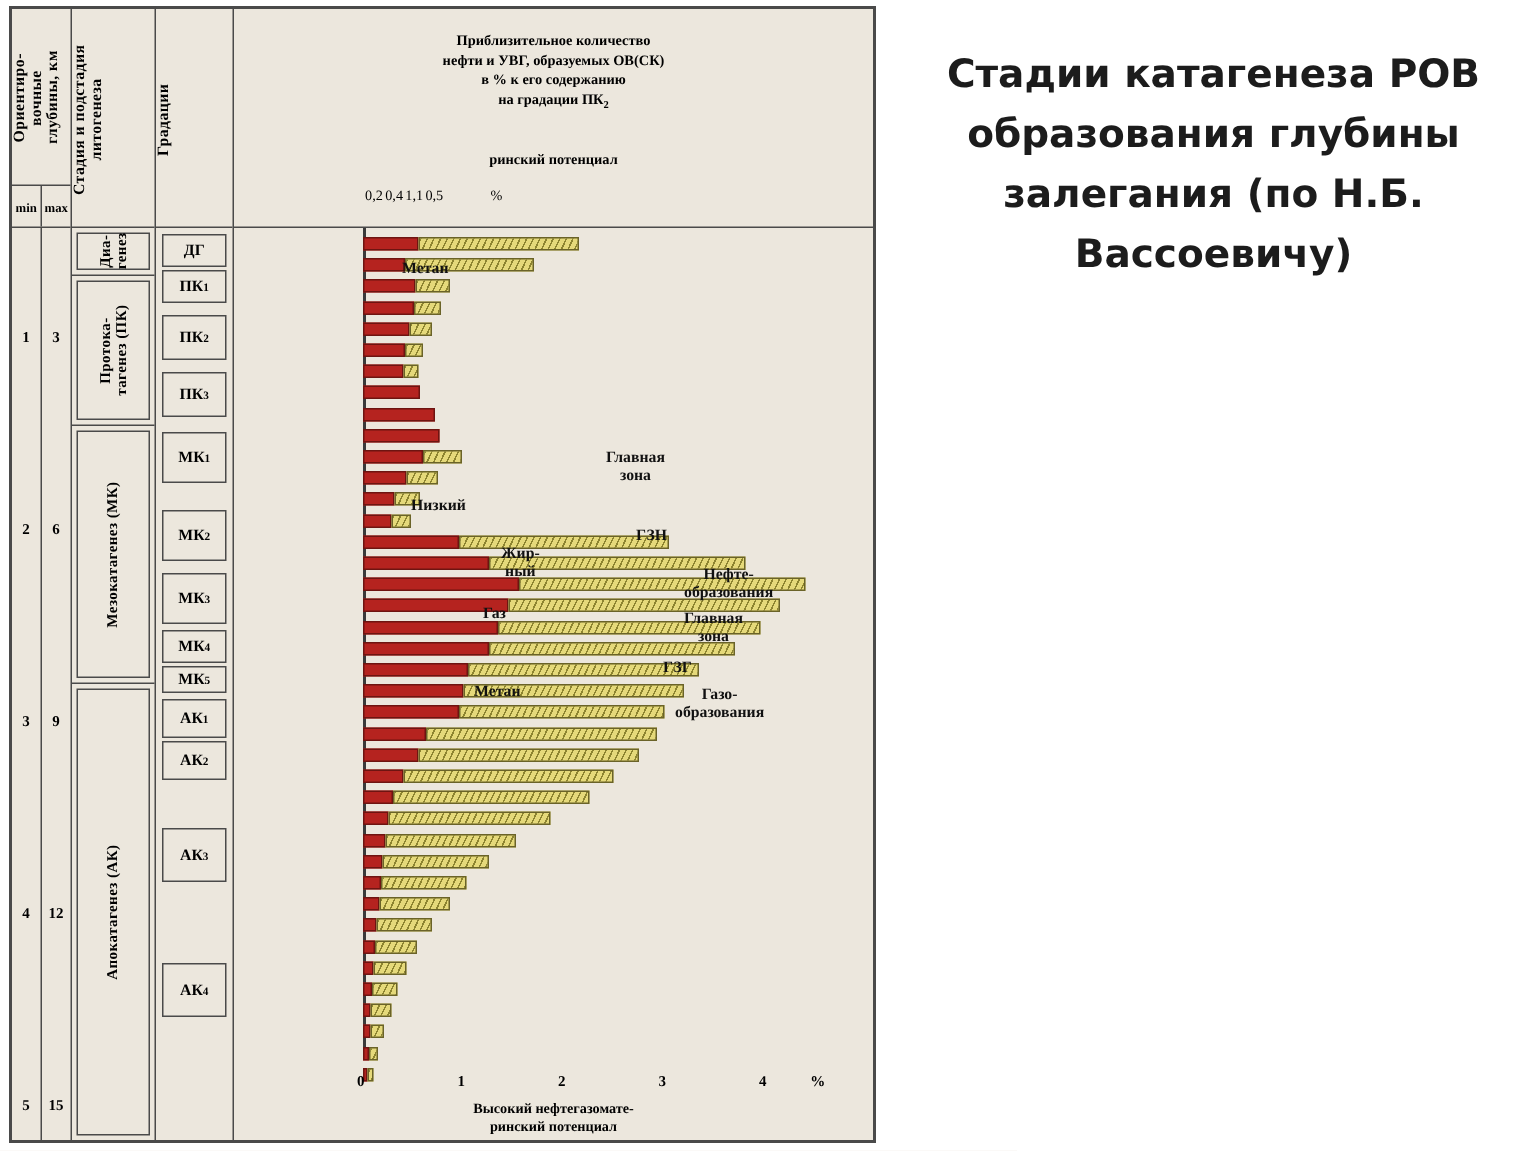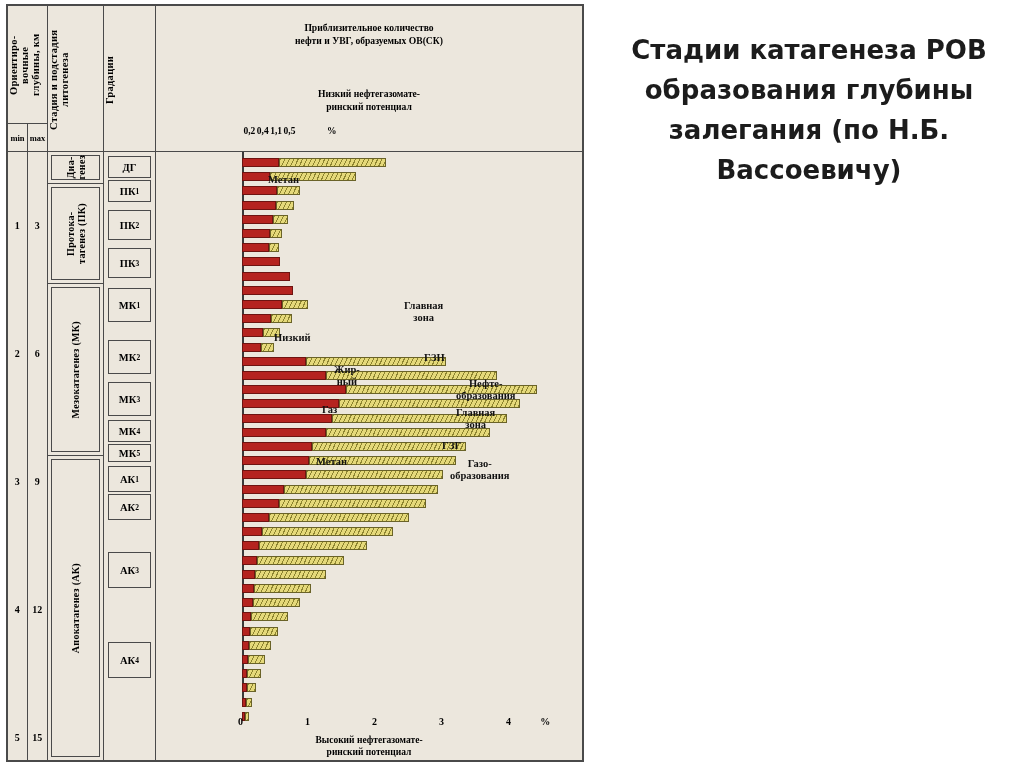--- a/index.html
+++ b/index.html
@@ -34,21 +34,21 @@
   #c3{left:96px;width:52px;}
   #c3 .head{position:absolute;left:0;top:0;width:100%;height:146px;border-bottom:1.5px solid #4a4a4a;box-sizing:border-box;}
   .grad{position:absolute;left:4px;right:4px;border:1.2px solid #4a4a4a;box-sizing:border-box;display:flex;align-items:center;justify-content:center;font-size:10.5px;font-weight:bold;background:#ece7dd;}
   .grad sub{font-size:7.5px;}
 
   
   #plot{position:absolute;left:148px;top:0;right:0;bottom:0;}
   #plotHead{position:absolute;left:0;right:0;top:0;height:146px;border-bottom:1.5px solid #4a4a4a;box-sizing:border-box;}
   #plotHead .t{position:absolute;left:0;right:0;text-align:center;font-size:9.6px;font-weight:bold;line-height:12.5px;}
   #topAxis{position:absolute;left:0;right:0;top:120px;height:22px;}
-  #topAxis .tk{position:absolute;top:0;font-size:9.5px;font-weight:bold;text-align:center;}
+  #topAxis .tk{position:absolute;top:0;font-size:9.5px;font-weight:normal;text-align:center;}
   #bars{position:absolute;left:0;right:0;top:146px;bottom:56px;}
   #baseline{position:absolute;left:86px;top:0;bottom:0;width:1.6px;background:#3a3a3a;}
   .bar{position:absolute;height:9px;box-sizing:border-box;}
   .bar .oil{position:absolute;left:0;top:0;bottom:0;background:#b5231f;border:1px solid #6e1411;box-sizing:border-box;}
   .bar .gas{position:absolute;top:0;bottom:0;background:#e5d97a;border:1px solid #6a6328;box-sizing:border-box;
             background-image:repeating-linear-gradient(115deg,#8d8430 0 1px,rgba(0,0,0,0) 1px 4px);}
   .ann{position:absolute;font-size:10.5px;font-weight:bold;color:#111;white-space:pre;text-align:center;line-height:12px;}
   #bottomAxis{position:absolute;left:0;right:0;bottom:28px;height:16px;}
   #bottomAxis .tk{position:absolute;top:0;font-size:10px;font-weight:bold;}
   #botCap{position:absolute;left:0;right:0;bottom:2px;text-align:center;font-size:9.5px;font-weight:bold;line-height:12px;}
@@ -134,21 +134,22 @@
         <div class="grad" style="top: 488px; height: 26px;">АК<sub>2</sub></div>
         <div class="grad" style="top: 546px; height: 36px;">АК<sub>3</sub></div>
         <div class="grad" style="top: 636px; height: 36px;">АК<sub>4</sub></div>
       </div>
   </div>
 
   <div id="plot">
     <div id="plotHead">
       <div class="t" style="top:16px;">Приблизительное количество</div>
       <div class="t" style="top:29px;">нефти и УВГ, образуемых ОВ(СК)</div>
-      <div class="t" style="top:82px;">Низкий нефтегазомате-</div>
+      <div class="t" style="top:42px;">в % к его содержанию</div>
+      <div class="t" style="top:55px;">на градации ПК<sub style="font-size:7px">2</sub></div>
       <div class="t" style="top:95px;">ринский потенциал</div>
       <div id="topAxis">
           <div class="tk" style="left: 87.4px;">0,2</div>
           <div class="tk" style="left: 100.8px;">0,4</div>
           <div class="tk" style="left: 114.2px;">1,1</div>
           <div class="tk" style="left: 127.6px;">0,5</div>
           <div class="tk" style="left: 171px;">%</div>
         </div>
     </div>
 

